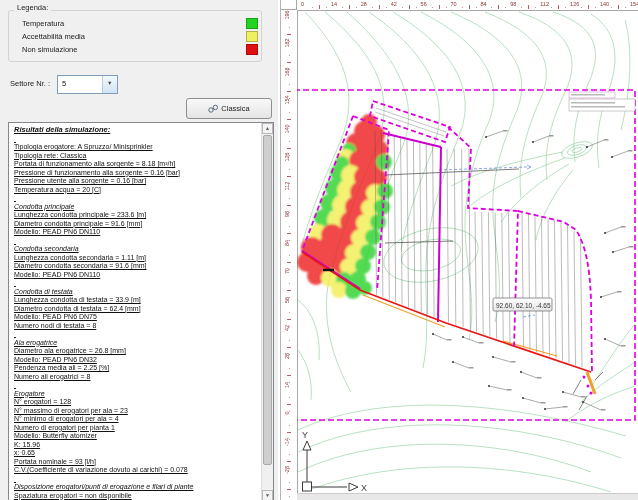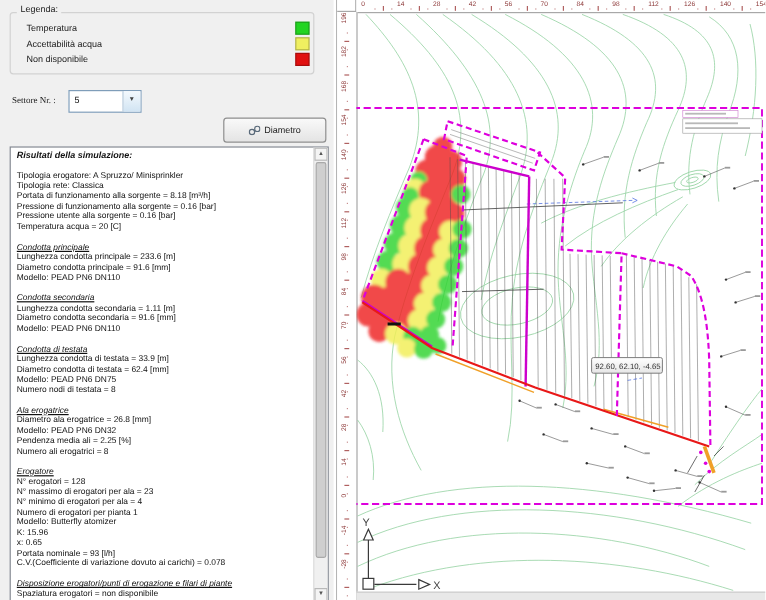--- a/index.html
+++ b/index.html
@@ -3,29 +3,29 @@
 <meta charset="utf-8">
 <style>
   html,body{margin:0;padding:0;background:#fff;font-family:"Liberation Sans",sans-serif;}
   #app{position:relative;width:638px;height:500px;overflow:hidden;background:#fff;}
   
   #left-panel{position:absolute;left:0;top:0;width:278px;height:500px;background:#f0f0f0;}
   .groupbox{position:absolute;left:8px;top:10px;width:252px;height:50px;border:1px solid #d2d2d2;border-radius:3px;}
   .groupbox-label{position:absolute;left:14px;top:3px;font-size:7.5px;color:#222;background:#f0f0f0;padding:0 3px;}
   .legend-row-label{position:absolute;left:22px;font-size:7.5px;color:#222;}
   .legend-swatch{position:absolute;left:246px;width:10px;height:9px;border:1px solid rgba(0,0,0,.25);}
-  .panel-label{position:absolute;font-size:7.5px;color:#222;font-family:Liberation Serif, serif;}
+  .panel-label{position:absolute;font-size:7.5px;color:#222;}
   .combo{position:absolute;background:#fff;border:1px solid #7f9db9;font-size:7.5px;color:#111;}
   .combo .val{position:absolute;left:4px;top:3px;white-space:nowrap;overflow:hidden;}
   .combo .arrow-zone{position:absolute;right:0;top:0;width:14px;height:100%;background:linear-gradient(#f4f9fd,#d1e4f3);border-left:1px solid #b7cbdd;}
   .combo .arrow-zone span{position:absolute;left:4px;top:4px;font-size:5.5px;color:#444;}
   .btn{position:absolute;background:linear-gradient(#f9f9f9,#e4e4e4);border:1px solid #8e8e8e;border-radius:3px;font-size:7.5px;color:#222;display:flex;align-items:center;justify-content:center;gap:3px;}
   #results-box{position:absolute;left:8px;top:122px;width:264px;height:378px;background:#fff;border:1px solid #828790;overflow:hidden;}
   #results-text{position:absolute;left:5px;top:3px;right:13px;}
-  .rline{font-size:7px;line-height:8.5px;color:#111;white-space:nowrap;}
+  .rline{font-size:7px;line-height:8.5px;color:#111;white-space:nowrap;text-decoration:underline;}
   .rline.title{font-weight:bold;font-style:italic;font-size:7.5px;}
   .rline.h{font-style:italic;text-decoration:underline;}
   
   .sb{position:absolute;right:0;top:0;width:11px;height:100%;background:#f0f0f0;border-left:1px solid #dcdcdc;}
   .sb-btn{position:absolute;left:0;width:11px;height:11px;background:#f4f4f4;border:1px solid #b9b9b9;box-sizing:border-box;color:#555;font-size:5px;text-align:center;line-height:9px;}
   .sb-thumb{position:absolute;left:1px;width:9px;background:#cfcfcf;border:1px solid #a9a9a9;border-radius:2px;box-sizing:border-box;}
   
   #map-panel{position:absolute;left:280px;top:0;width:358px;height:500px;background:#fff;border-left:1px solid #b5b5b5;box-sizing:border-box;}
   #ruler-top{position:absolute;left:16px;top:0;right:0;height:10px;background:#fff;border-bottom:1px solid #a8a8a8;overflow:hidden;}
   #ruler-left{position:absolute;left:0;top:10px;width:16px;bottom:0;background:#fff;border-right:1px solid #a8a8a8;overflow:hidden;}
@@ -43,22 +43,22 @@
 <body>
 
 <div id="app">
 
   <div id="left-panel">
 
     <div class="groupbox"></div>
     <div class="groupbox-label">Legenda:</div>
 
     <div class="legend-row-label" style="top:19px">Temperatura</div>
-    <div class="legend-row-label" style="top:32px">Accettabilità acqua</div>
-    <div class="legend-row-label" style="top:45px">Non disponibile</div>
+    <div class="legend-row-label" style="top:32px">Accettabilità media</div>
+    <div class="legend-row-label" style="top:45px">Non simulazione</div>
     <div class="legend-swatch" style="top: 18px; background: rgb(34, 212, 34);"></div>
     <div class="legend-swatch" style="top: 31px; background: rgb(239, 239, 96);"></div>
     <div class="legend-swatch" style="top: 44px; background: rgb(224, 16, 16);"></div>
 
     <div class="panel-label" style="left:10px;top:79px">Settore Nr. :</div>
 
     <div class="combo" style="left:57px;top:75px;width:59px;height:17px">
       <span class="val">5</span>
       <span class="arrow-zone">
           <span>▼</span>
@@ -66,21 +66,21 @@
     </div>
 
 
 
     <div class="btn" style="left:186px;top:98px;width:84px;height:19px">
       <svg width="10" height="9">
         <circle cx="3" cy="6" r="2.2" fill="none" stroke="#5a6a7a" stroke-width="1"></circle>
         <circle cx="7.4" cy="3.4" r="2.2" fill="none" stroke="#5a6a7a" stroke-width="1"></circle>
         <line x1="4.4" y1="4.6" x2="5.9" y2="4.9" stroke="#5a6a7a" stroke-width="0.8"></line>
       </svg>
-      <span>Diametro</span>
+      <span>Classica</span>
     </div>
 
     <div id="results-box">
       <div id="results-text">
           <div class="rline title">Risultati della simulazione:</div>
           <div class="rline">&nbsp;</div>
           <div class="rline">Tipologia erogatore: A Spruzzo/ Minisprinkler</div>
           <div class="rline">Tipologia rete: Classica</div>
           <div class="rline">Portata di funzionamento alla sorgente = 8.18 [m³/h]</div>
           <div class="rline">Pressione di funzionamento alla sorgente = 0.16 [bar]</div>

